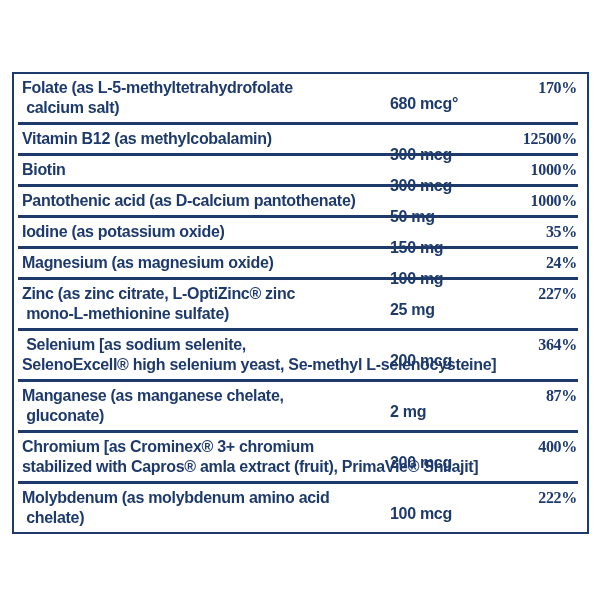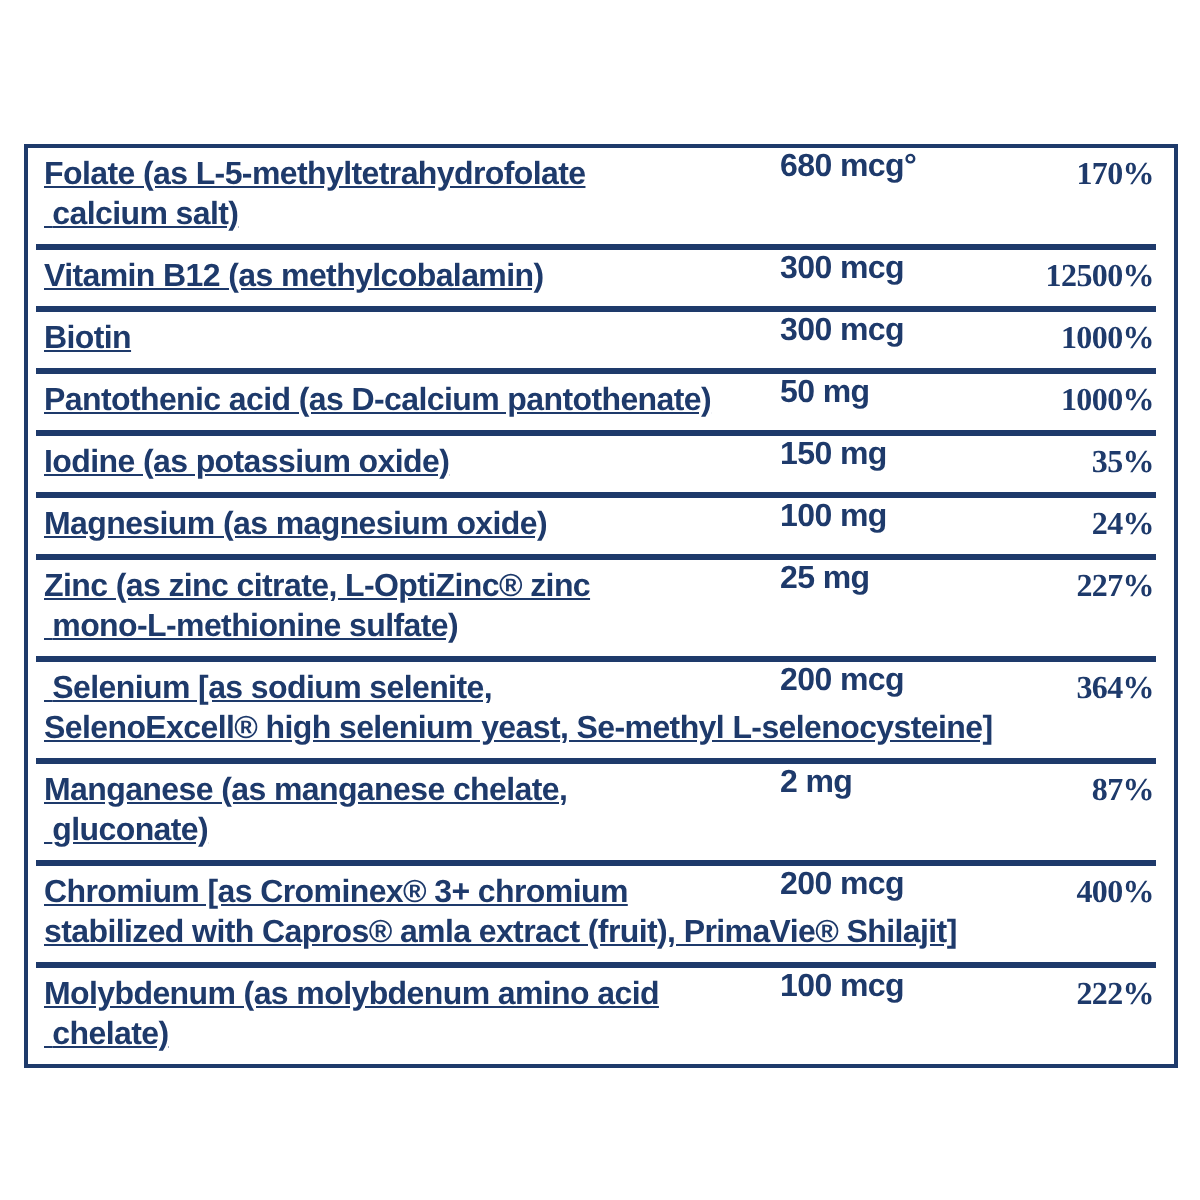--- a/index.html
+++ b/index.html
@@ -30,26 +30,25 @@
     color: #1e3a6b;
     font-size: 16px;
     font-weight: bold;
     letter-spacing: -0.3px;
     line-height: 20px;
   }
   .row .name {
     display: block;
     white-space: pre-wrap;
     padding-right: 2px;
-    text-decoration: underline;
   }
   .row .amount {
     position: absolute;
     left: 376px;
-    top: 0;
+    top: 20px;
     white-space: nowrap;
   }
   .row .dv {
     position: absolute;
     right: 10px;
     top: 4px;
     white-space: nowrap;
     font-family: Liberation Serif, serif;
   }
   .divider {

